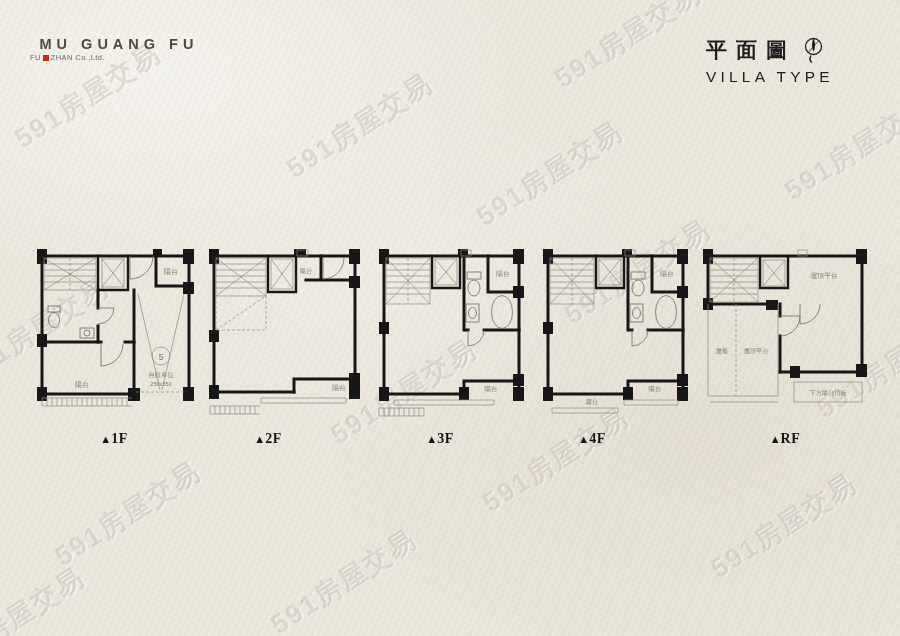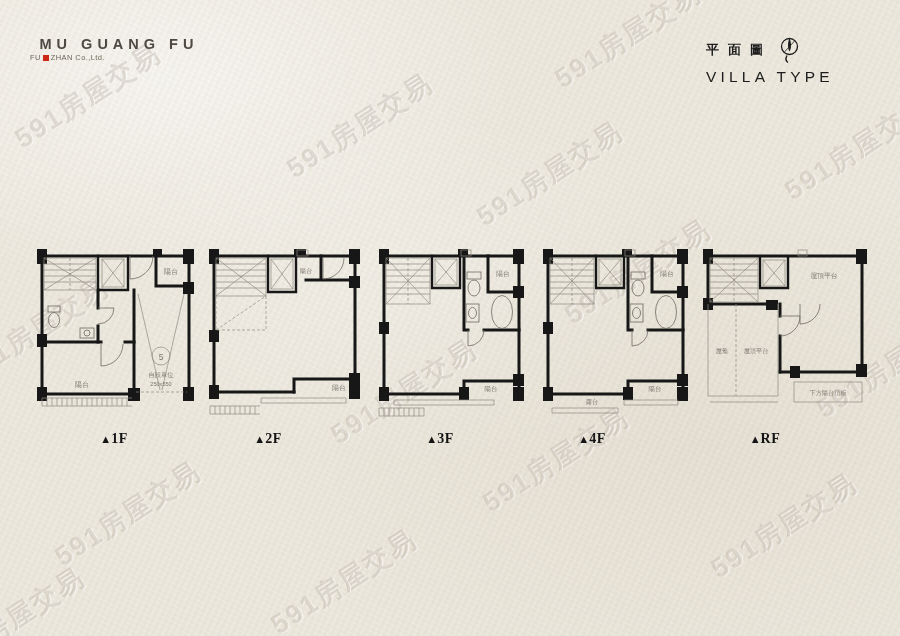--- a/index.html
+++ b/index.html
@@ -25,21 +25,21 @@
   .brand-title .suffix{color:#c43a17;font-size:31px;font-weight:700;letter-spacing:0;}
   .brand-sub{margin-top:14px;text-align:center;font-size:14.5px;letter-spacing:5px;
       color:#4e4941;font-weight:700;}
   .brand-co{margin-top:1px;text-align:left;font-size:7.5px;color:#6e6必a5b;color:#6e685c;letter-spacing:0.4px;}
   .brand-co .sq{display:inline-block;width:6px;height:6px;background:#cd2715;margin:0 2px;vertical-align:-1px;}
   
   .unit-header{position:absolute;left:706px;top:30px;display:flex;gap:10px;align-items:flex-start;color:#1d1d1d;}
   .unit-code{font-size:58px;line-height:0.92;font-weight:500;letter-spacing:1px;}
   .unit-right{padding-top:5px;}
   .unit-row1{display:flex;align-items:center;gap:7px;}
-  .plan-label{font-size:13px;letter-spacing:9px;font-weight:700;white-space:nowrap;}
+  .plan-label{font-size:21px;letter-spacing:9px;font-weight:700;white-space:nowrap;}
   .type-label{font-size:15.5px;letter-spacing:4.2px;font-weight:500;margin-top:3px;white-space:nowrap;}
   
   .plan{position:absolute;top:246px;}
   .plan svg{display:block;}
   .walls{stroke:#171717;stroke-width:3;fill:none;stroke-linecap:square;}
   .w2{stroke:#171717;stroke-width:2.4;fill:none;stroke-linecap:square;}
   .thin{stroke:#8f8a81;stroke-width:0.7;fill:none;}
   .fix{stroke:#6f6a62;stroke-width:0.8;fill:none;}
   .cols rect{fill:#171717;stroke:none;}
   .dash{stroke-dasharray:3 2;}
@@ -365,14 +365,14 @@
       <text x="22" y="107" font-size="6.2" text-anchor="middle">屋簷</text>
       <text x="56" y="107" font-size="6.2" text-anchor="middle">屋頂平台</text>
       <text x="128" y="149" font-size="6.2" text-anchor="middle">下方陽台頂板</text>
     </svg>
   </div>
 
   <div class="floor-label" style="left:74px"><span class="tri">▲</span><span class="fl">1F</span></div>
   <div class="floor-label" style="left:228px"><span class="tri">▲</span><span class="fl">2F</span></div>
   <div class="floor-label" style="left:400px"><span class="tri">▲</span><span class="fl">3F</span></div>
   <div class="floor-label" style="left:552px"><span class="tri">▲</span><span class="fl">4F</span></div>
-  <div class="floor-label" style="left:725px"><span class="tri">▲</span><span class="fl">RF</span></div>
+  <div class="floor-label" style="left:745px"><span class="tri">▲</span><span class="fl">RF</span></div>
 </div>
 
 </body></html>

